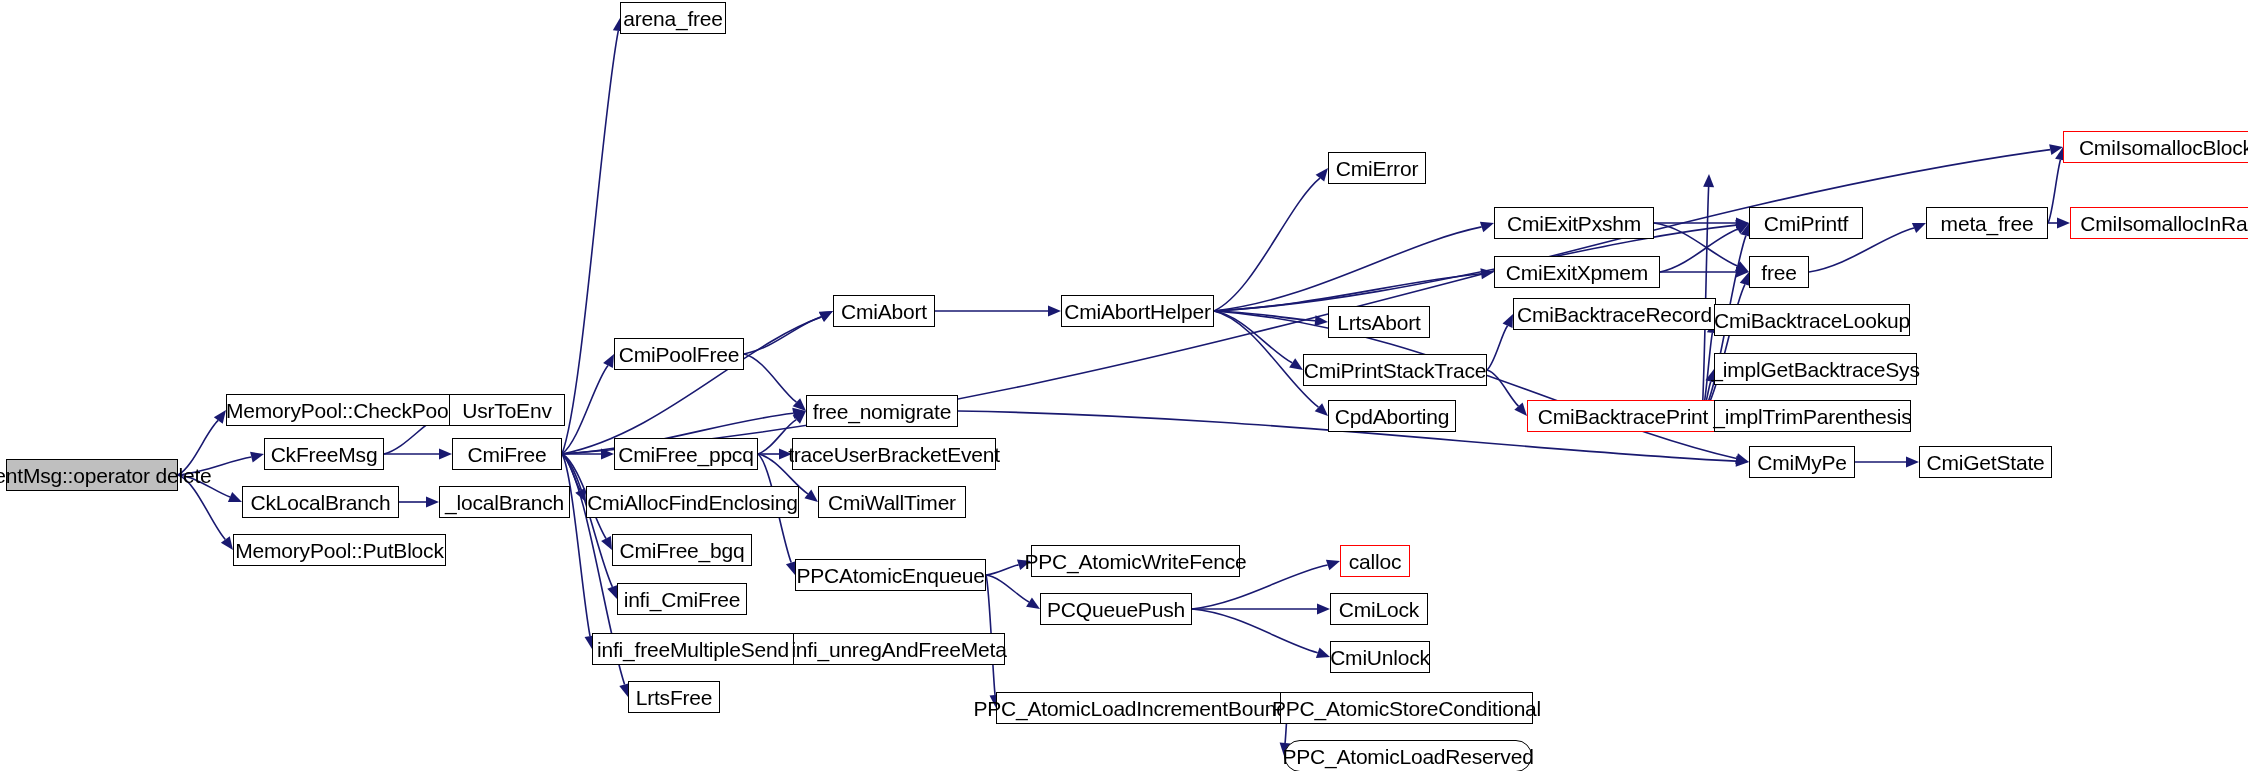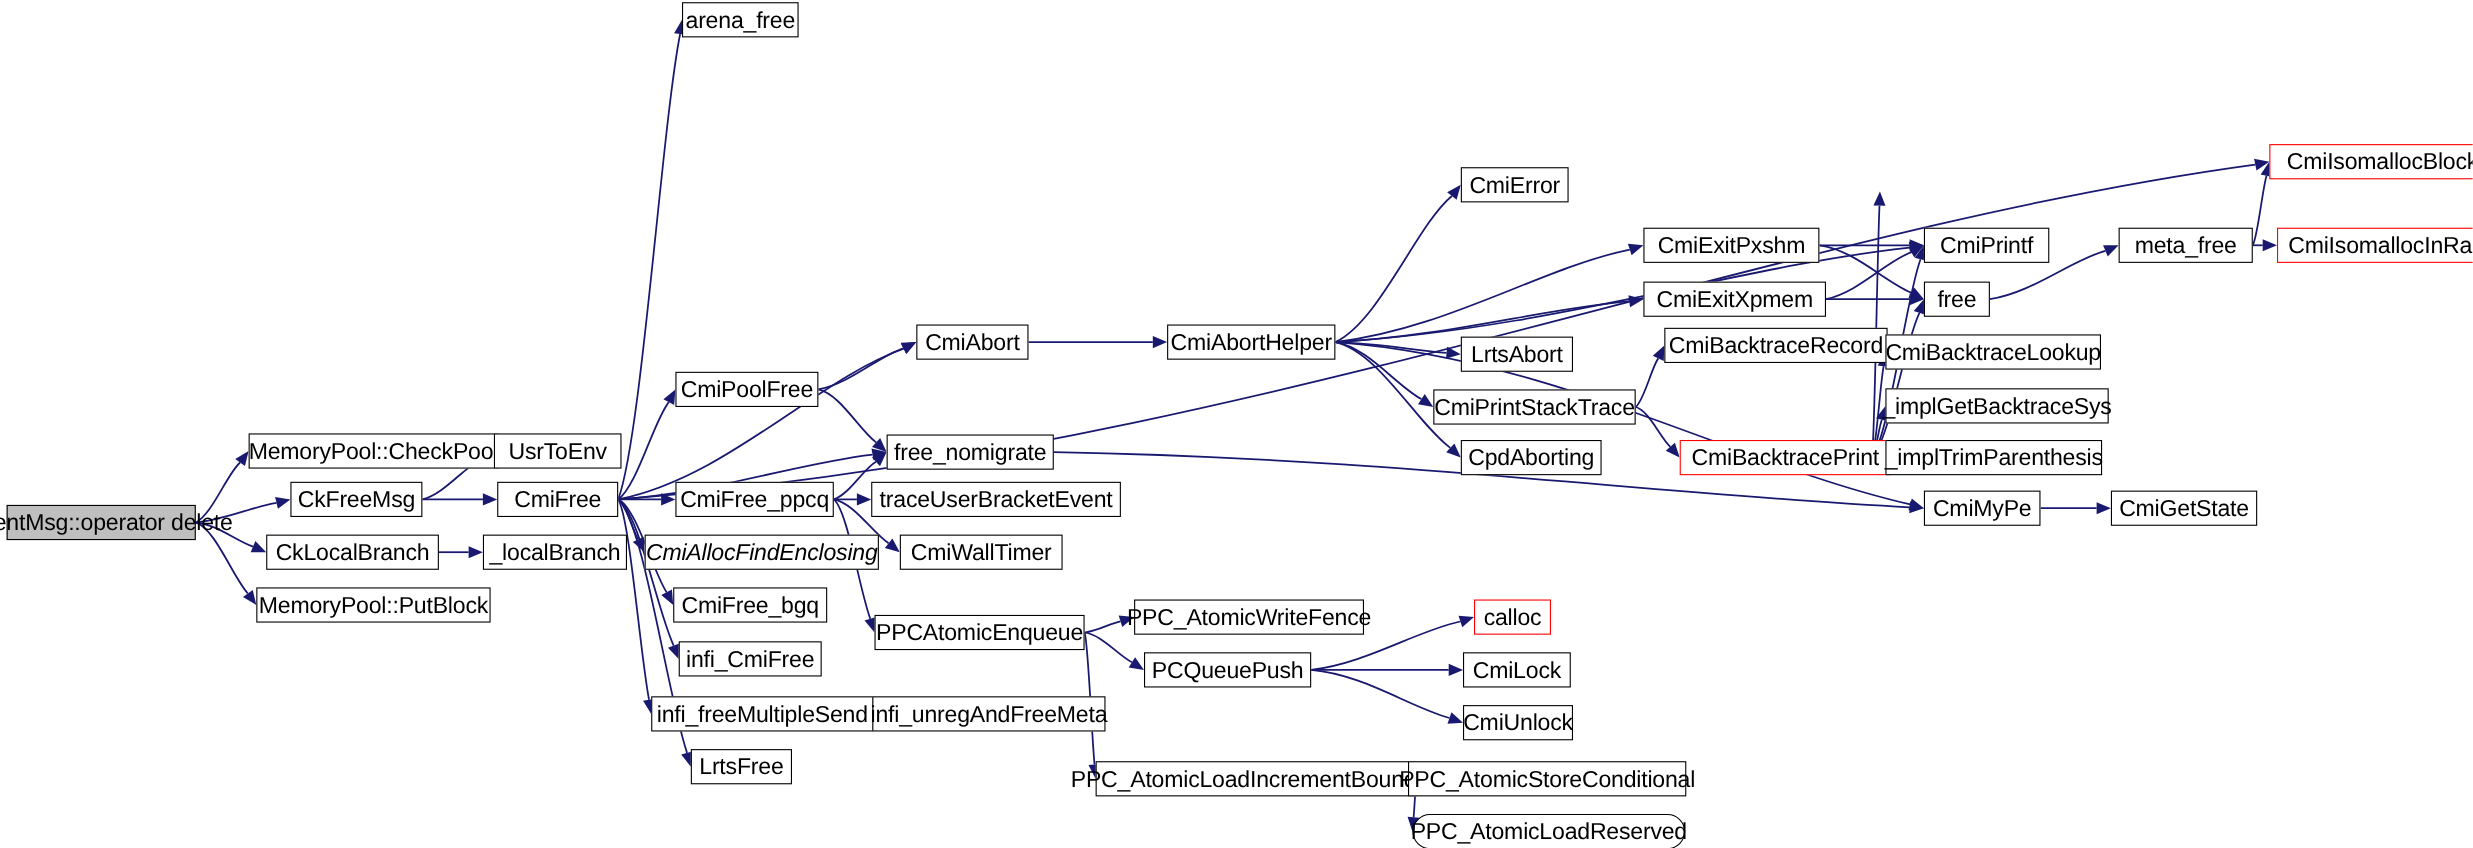--- a/index.html
+++ b/index.html
@@ -222,36 +222,36 @@
     </div>
     <div class="node" style="left: 264px; top: 438px; width: 120px;">
       <span>CkFreeMsg</span>
     </div>
     <div class="node" style="left: 452px; top: 438px; width: 110px;">
       <span>CmiFree</span>
     </div>
     <div class="node" style="left: 614px; top: 438px; width: 144px;">
       <span>CmiFree_ppcq</span>
     </div>
-    <div class="node" style="left: 792px; top: 438px; width: 227px;">
+    <div class="node" style="left: 792px; top: 438px; width: 204px;">
       <span>traceUserBracketEvent</span>
     </div>
     <div class="node" style="left: 1749px; top: 446px; width: 106px;">
       <span>CmiMyPe</span>
     </div>
     <div class="node" style="left: 1919px; top: 446px; width: 133px;">
       <span>CmiGetState</span>
     </div>
     <div class="node" style="left: 242px; top: 486px; width: 157px;">
       <span>CkLocalBranch</span>
     </div>
     <div class="node" style="left: 439px; top: 486px; width: 131px;">
       <span>_localBranch</span>
     </div>
-    <div class="node" style="left: 586px; top: 486px; width: 213px; font-style: italic;">
+    <div class="node" style="left: 586px; top: 486px; width: 213px;">
       <span>CmiAllocFindEnclosing</span>
     </div>
     <div class="node" style="left: 818px; top: 486px; width: 148px;">
       <span>CmiWallTimer</span>
     </div>
     <div class="node" style="left: 233px; top: 534px; width: 213px;">
       <span>MemoryPool::PutBlock</span>
     </div>
     <div class="node" style="left: 612px; top: 534px; width: 140px;">
       <span>CmiFree_bgq</span>

